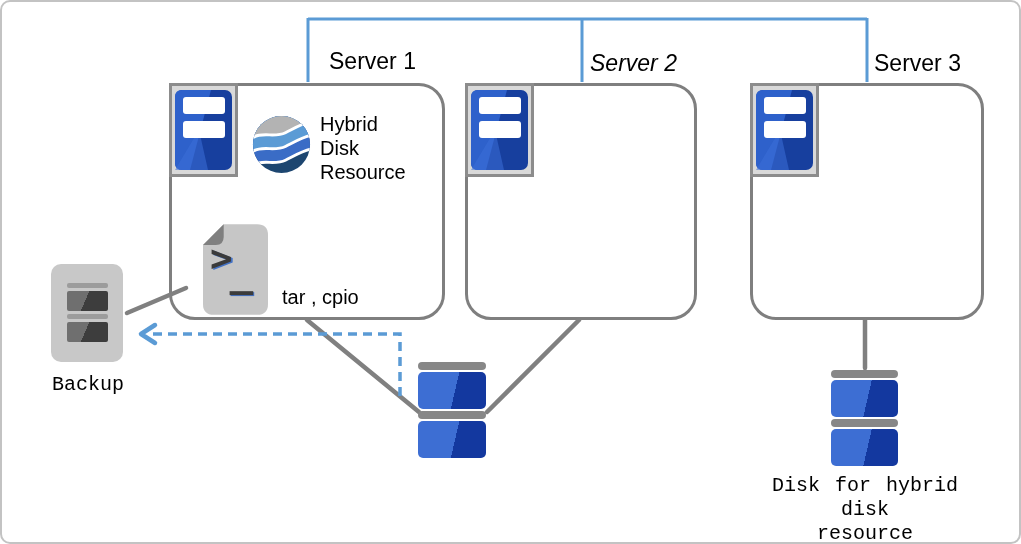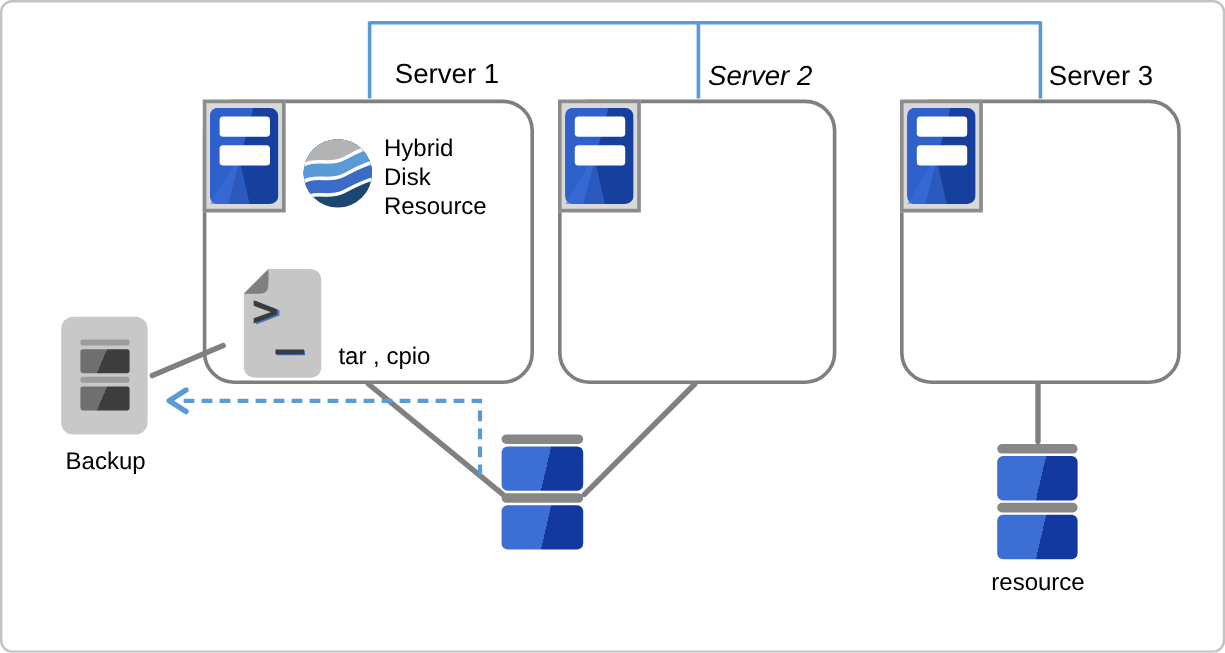--- a/index.html
+++ b/index.html
@@ -23,21 +23,21 @@
   #server3-label { left:872px; top:48px;text-align:right; }
 
   .icon-abs { position:absolute; }
   #globe-icon { left:250px; top:113px; }
   #doc-icon   { left:201px; top:222px; }
 
   .multiline { position:absolute; font-size:20px; line-height:24px; }
   #hybrid-label { left:318px; top:110px; }
   #tar-label { left:280px; top:252px; font-size:20px; position:absolute; white-space:nowrap;margin-top:32px; }
 
-  .center-label { position:absolute; font-size:20px; line-height:24px; text-align:center; word-spacing:3px; }
+  .center-label { position:absolute; font-size:20px; line-height:24px; text-align:center; word-spacing:3px;font-family:Liberation Mono, monospace; }
   #backup-label { left:26px;  top:371px; width:120px; }
   #shared-label { left:320px; top:473px; width:280px; }
   #disk3-label  { left:763px; top:472px; width:200px; }
 
   
   .backup-device { position:absolute; left:49px; top:262px; width:72px; height:98px; background:#c8c8c8; border-radius:10px; }
   .bk-inner { position:absolute; left:16px; top:19px; width:41px; }
   .bk-bar { height:5px; background:#9c9c9c; border-radius:2px; margin-bottom:3px; }
   .bk-block { height:20px; background:linear-gradient(113deg,#6f6f6f 45%,#3d3d3d 45%); border-radius:2px; margin-bottom:3px; }
 
@@ -171,16 +171,17 @@
   <div id="tar-label">tar , cpio</div>
 
   <div class="center-label" id="backup-label">
     <div>Backup</div>
   </div>
 
   <div class="center-label" id="shared-label">
   </div>
 
   <div class="center-label" id="disk3-label">
+    <div>Disk for hybrid disk</div>
     <div>resource</div>
   </div>
 
 </div>
 
 </body></html>

